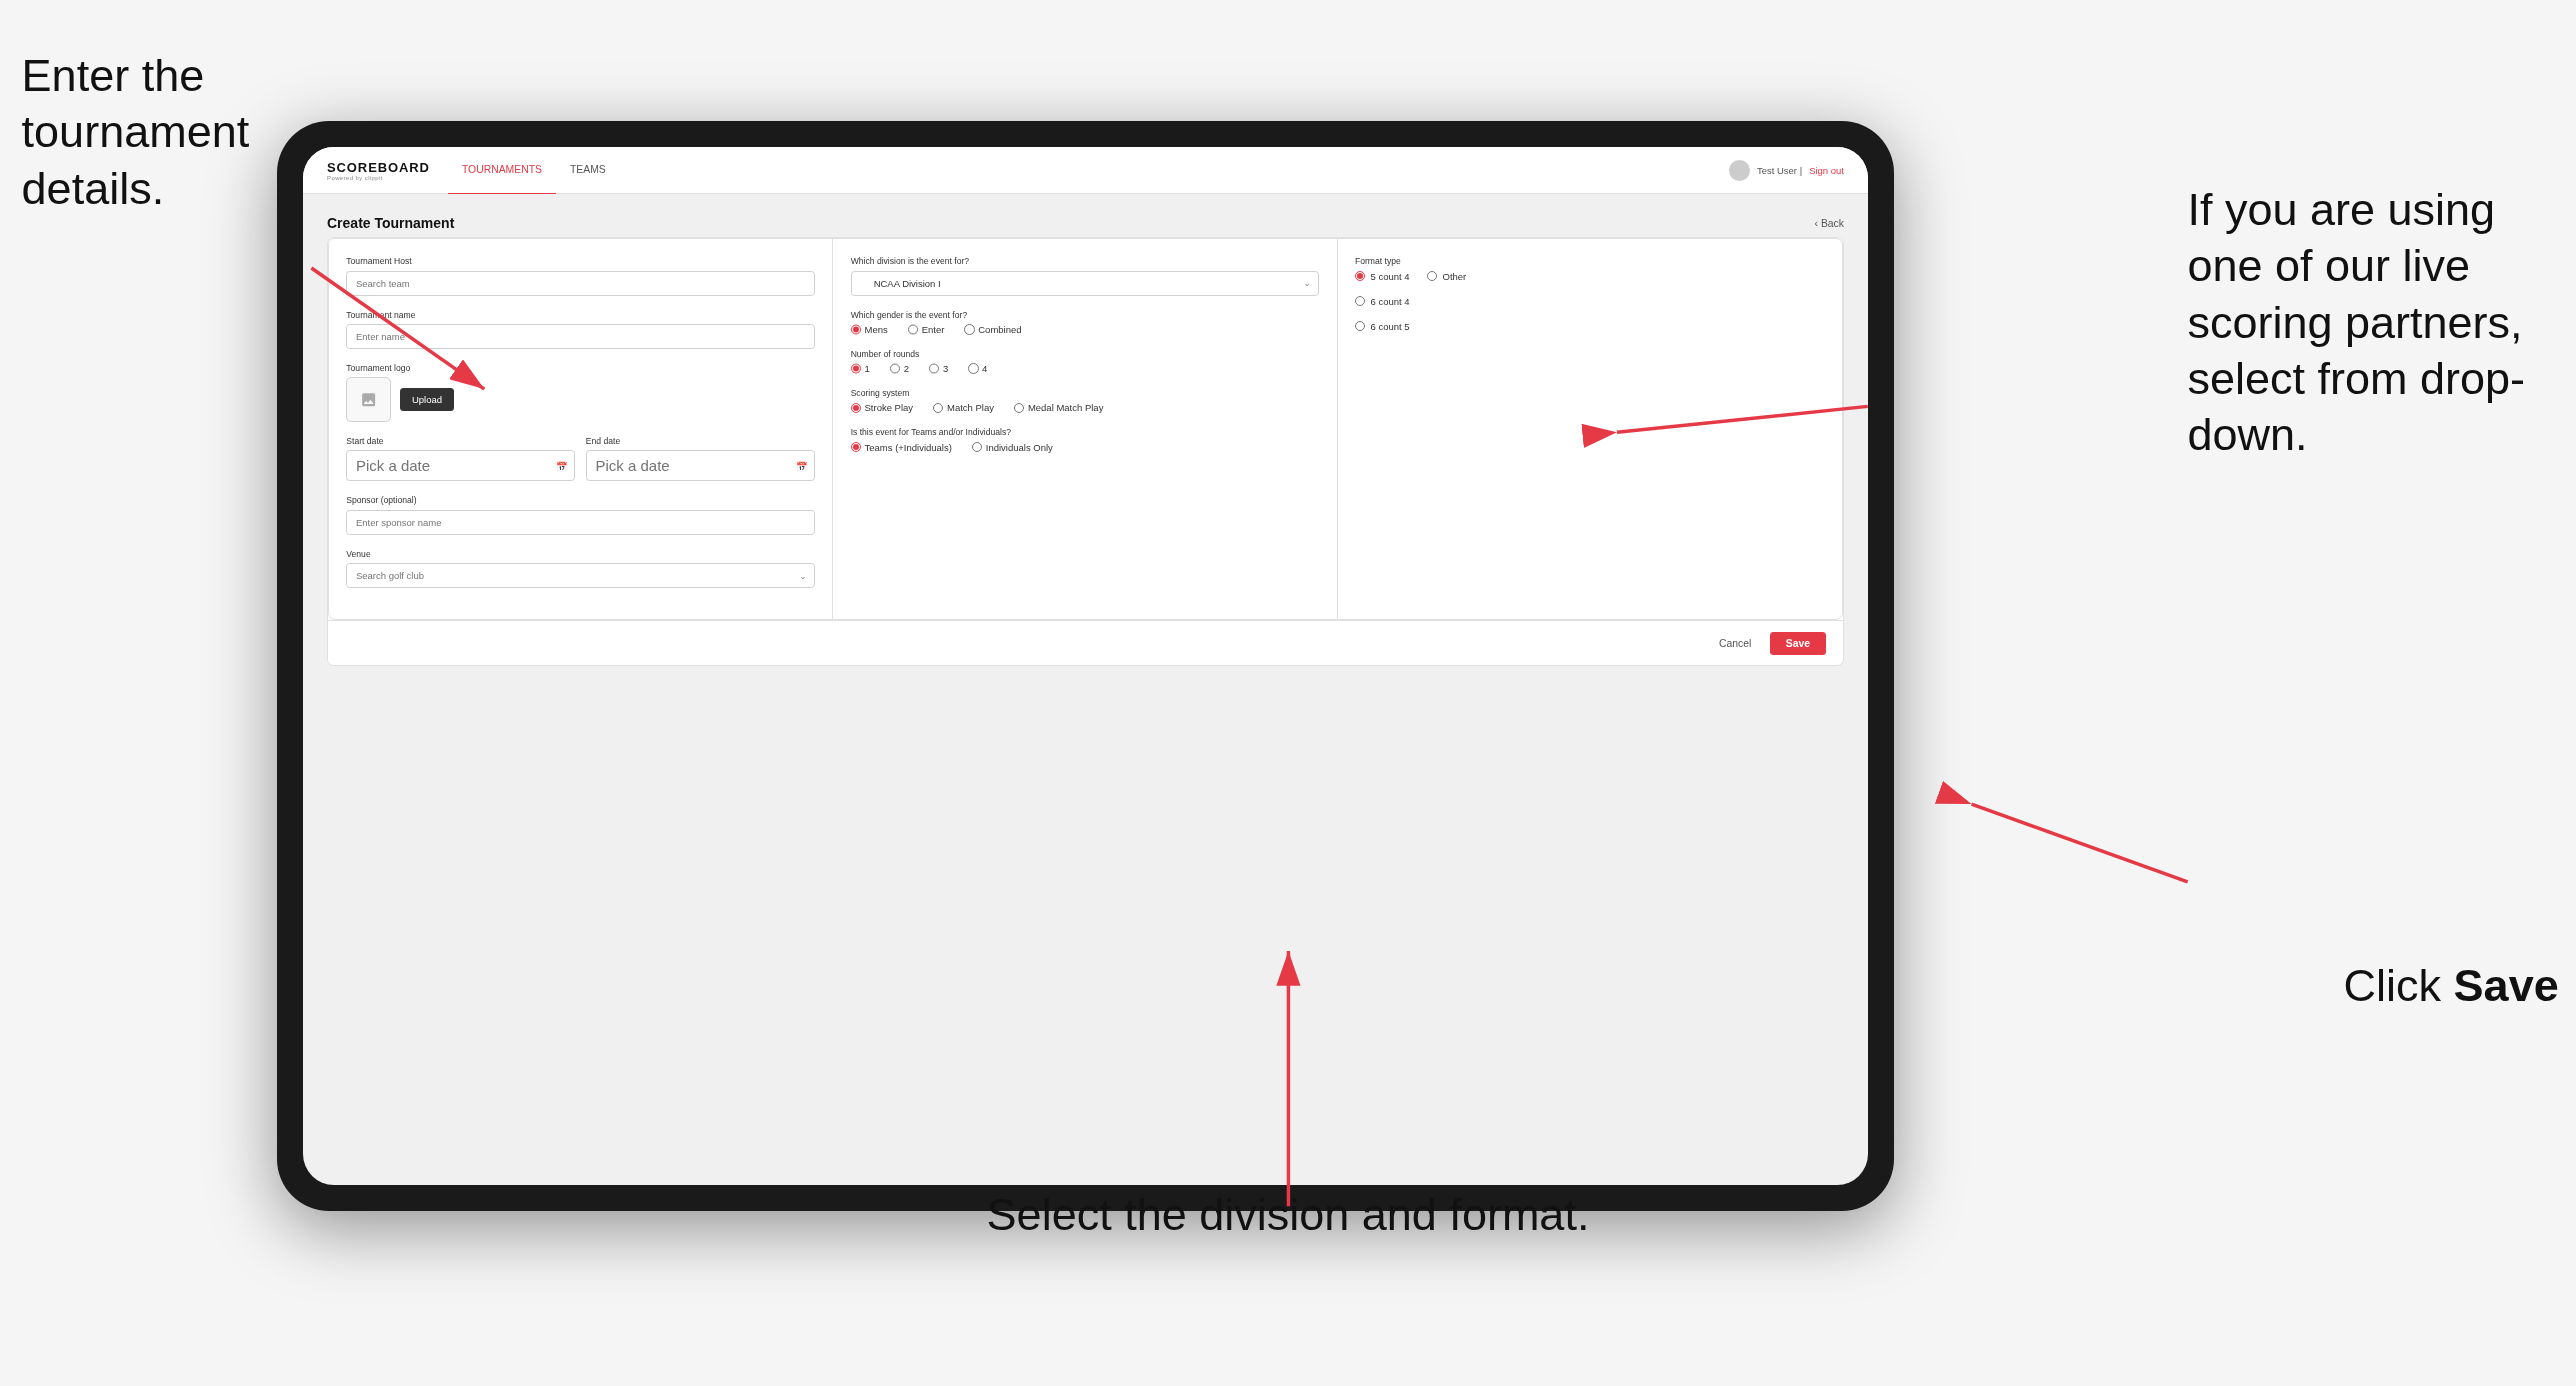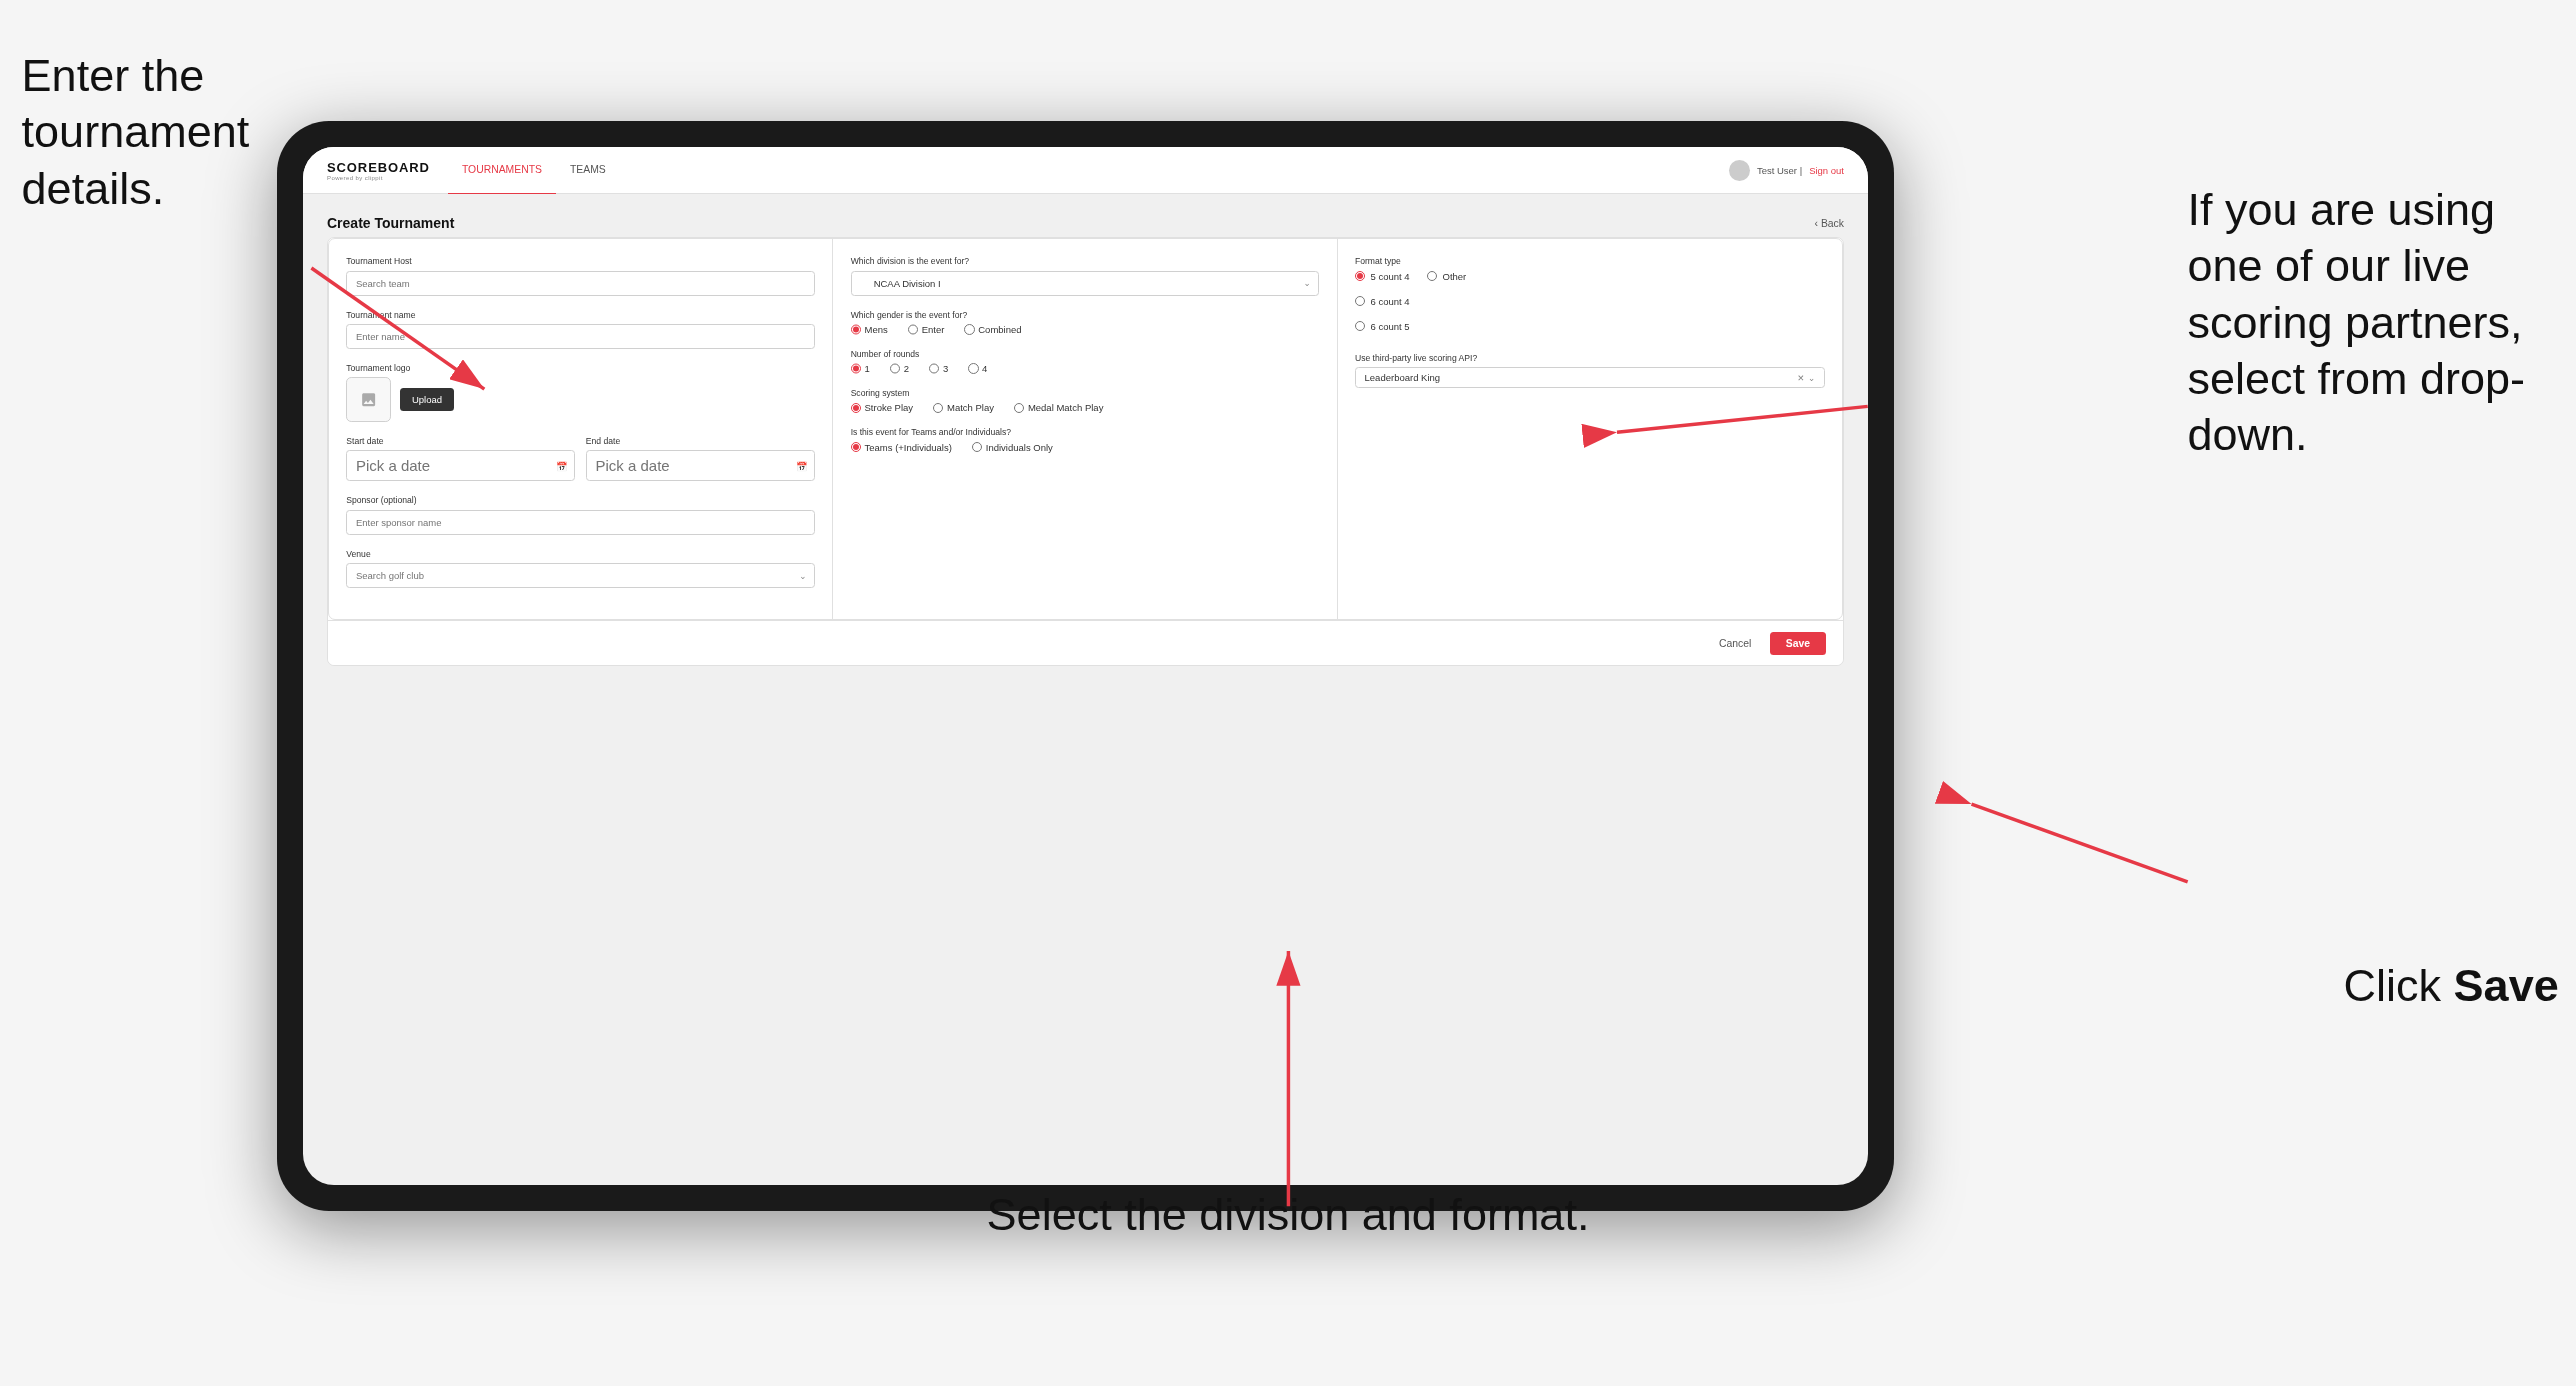--- a/index.html
+++ b/index.html
@@ -661,30 +661,20 @@
                   </div>
                   <div style="display:flex; flex-direction:column; justify-content:flex-start; padding-top:0;">
                     <label class="format-option">
                       <input type="radio" name="format" style="">
                       <span class="format-label">Other</span>
                     </label>
                   </div>
                 </div>
               </div>
 
-              <div class="form-group mt-2">
-                <label class="form-label">Use third-party live scoring API?</label>
-                <div class="live-scoring-tag">
-                  <span class="tag-text">Leaderboard King</span>
-                  <div class="tag-actions">
-                    <span class="tag-x">✕</span>
-                    <span class="tag-x">⌄</span>
-                  </div>
-                </div>
-              </div>
 
             </div>
 
           </div>
 
           <div class="form-footer">
             <button class="btn-cancel">Cancel</button>
             <button class="btn-save">Save</button>
           </div>
         </div>

